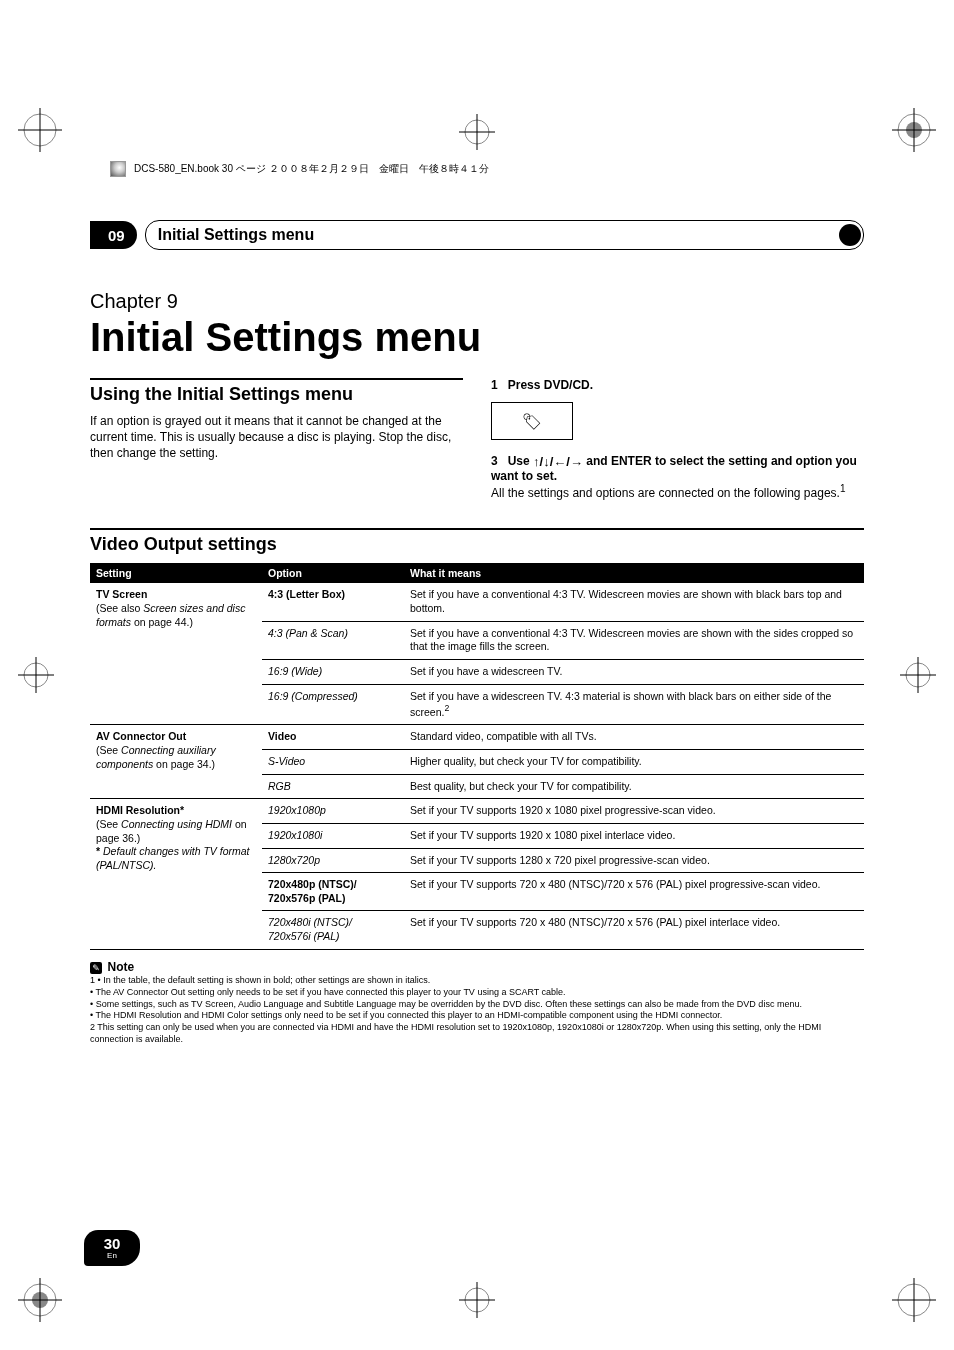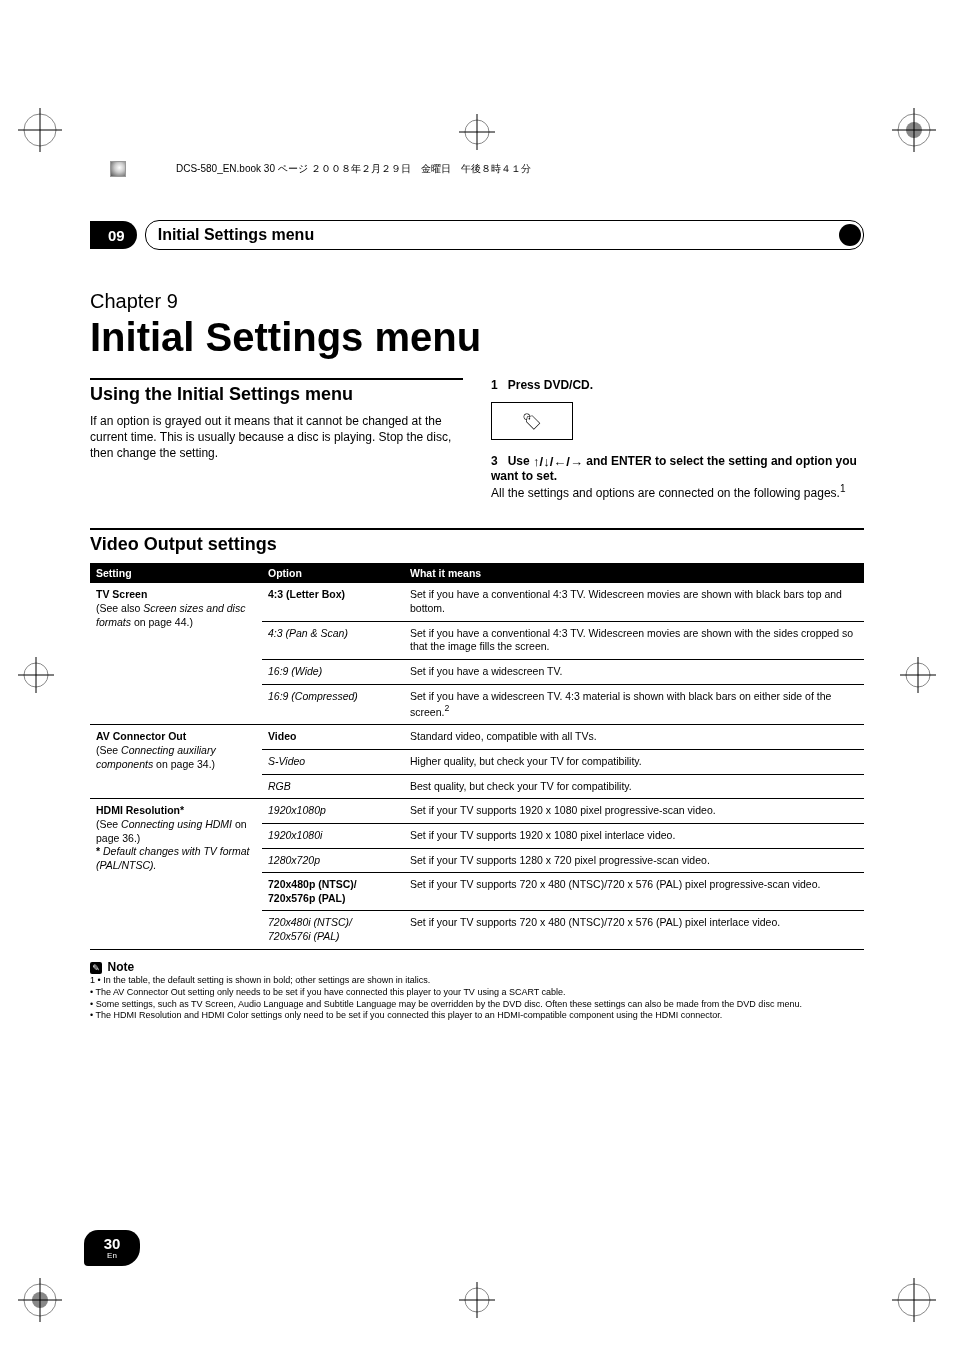--- a/index.html
+++ b/index.html
@@ -40,21 +40,20 @@
   .top-strip {
     position: absolute;
     top: 160px;
     left: 110px;
     right: 110px;
     height: 18px;
     display: flex;
     align-items: center;
     font-size: 10px;
     color: #000;
-    gap: 42px;
   }
   .top-strip .sq {
     width:14px;height:14px;
     background: radial-gradient(circle at 60% 40%, #fff 0%, #ccc 40%, #555 100%);
     margin-right:8px;
     border:1px solid #999;
   }
 
   
   .page {
@@ -387,20 +386,21 @@
 
   <div class="note-block">
     <div>
       <span class="note-icon">✎</span>
       <span class="note-hdr">Note</span>
     </div>
     <div>1 • In the table, the default setting is shown in bold; other settings are shown in italics.</div>
     <div>   • The AV Connector Out setting only needs to be set if you have connected this player to your TV using a SCART cable.</div>
     <div>   • Some settings, such as TV Screen, Audio Language and Subtitle Language may be overridden by the DVD disc. Often these settings can also be made from the DVD disc menu.</div>
     <div>   • The HDMI Resolution and HDMI Color settings only need to be set if you connected this player to an HDMI-compatible component using the HDMI connector.</div>
+    <div>2  This setting can only be used when you are connected via HDMI and have the HDMI resolution set to 1920x1080p, 1920x1080i or 1280x720p. When using this setting, only the HDMI connection is available.</div>
   </div>
 
   <div class="page-num-badge">
     <span>30</span>
     <span class="lang">En</span>
   </div>
 
 </div>
 
 </body></html>

